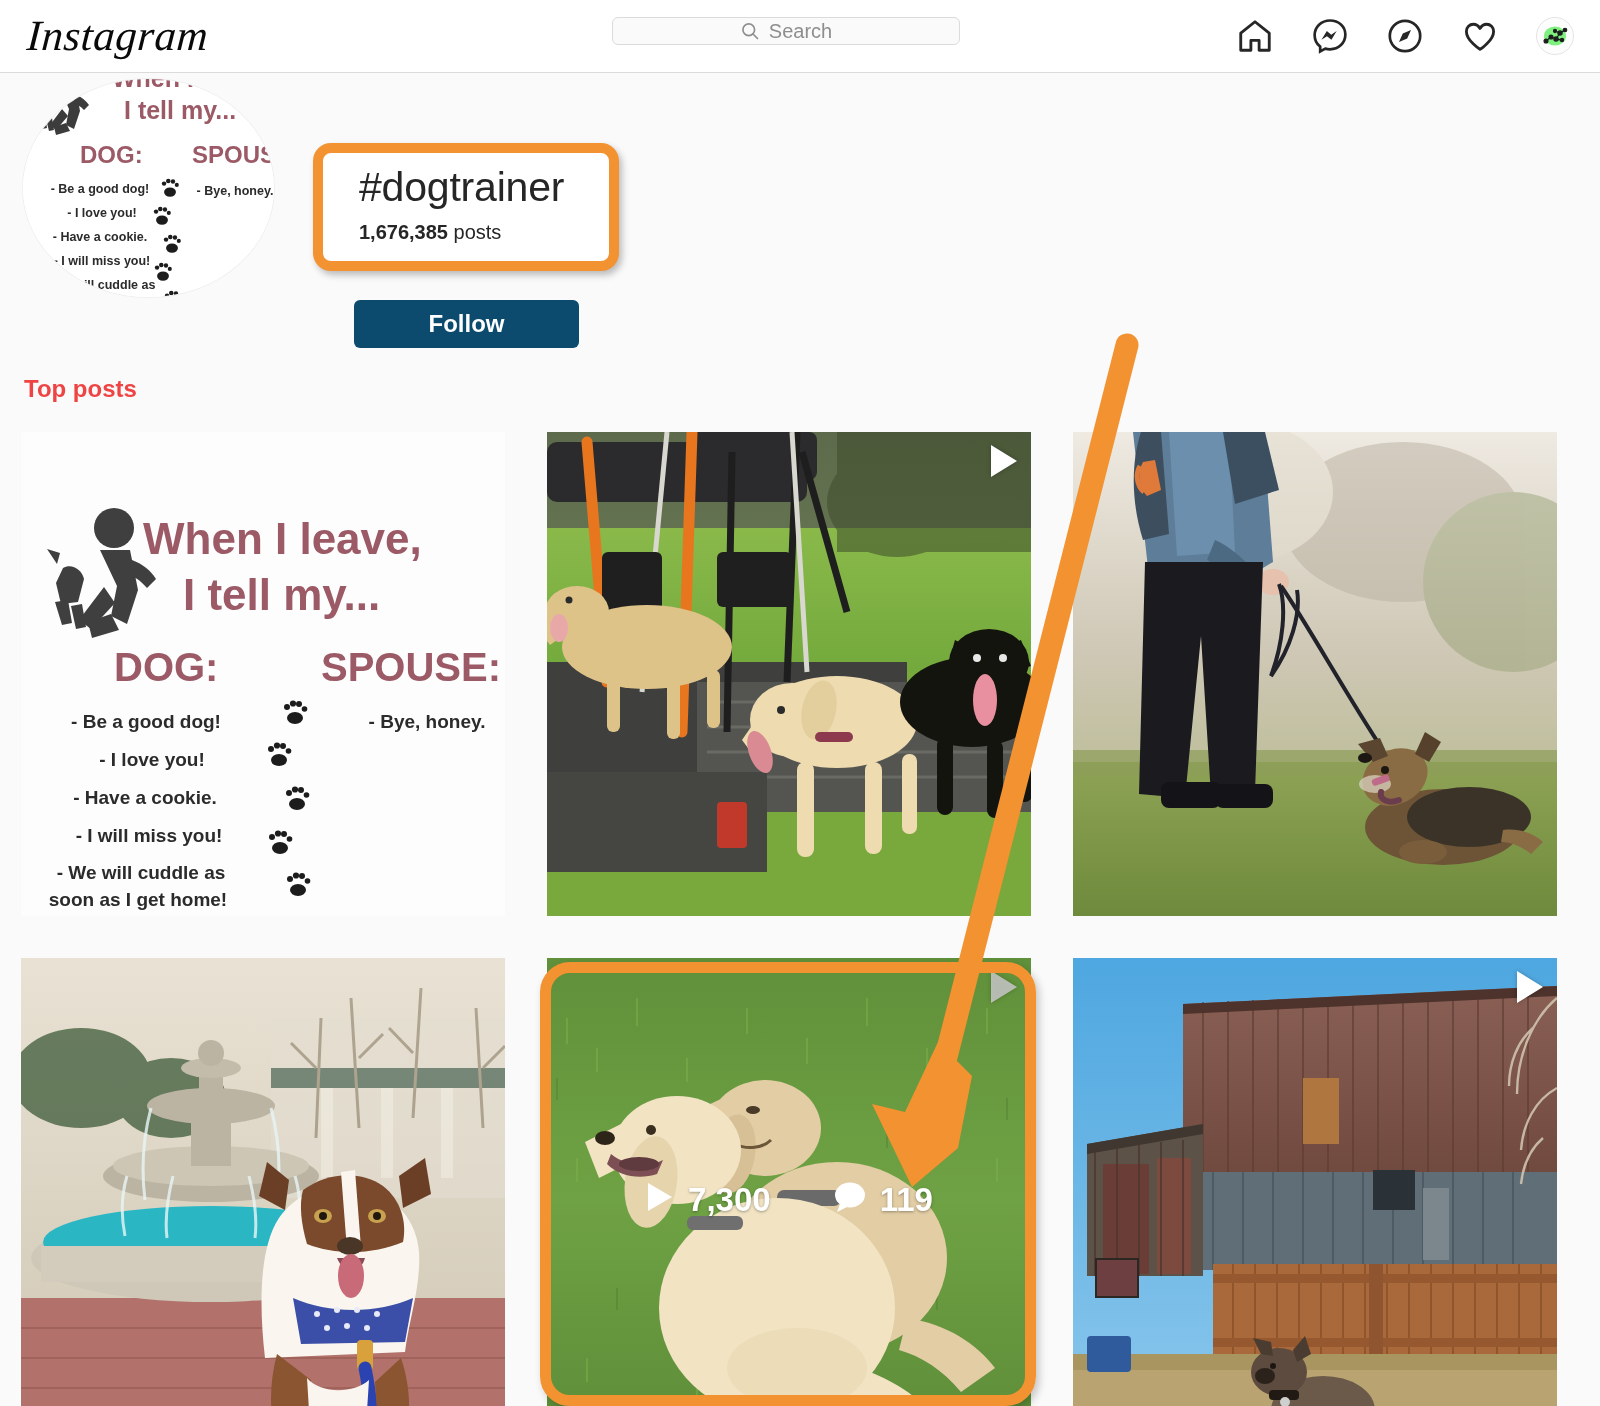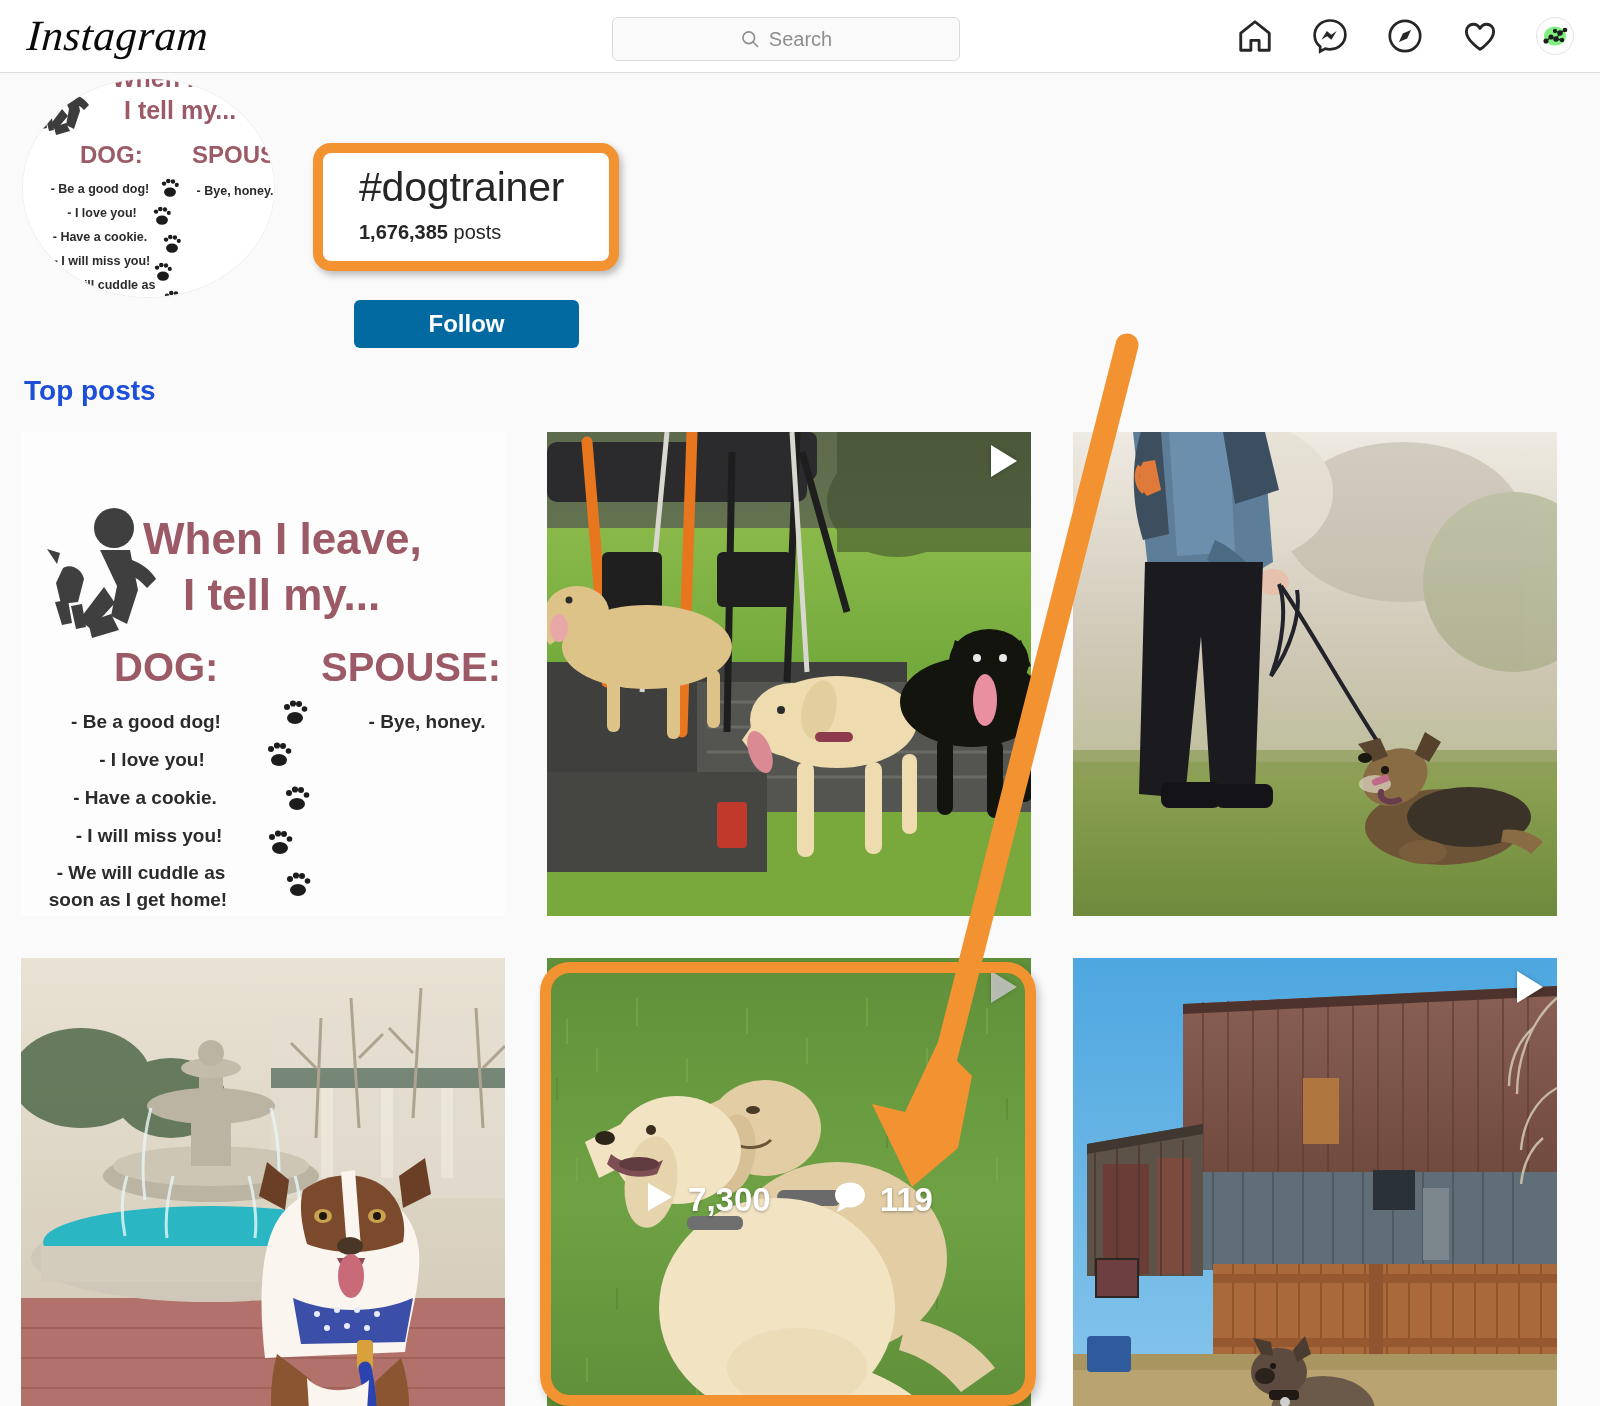--- a/index.html
+++ b/index.html
@@ -20,21 +20,21 @@
   }
   .logo {
     position: absolute; left: 27px; top: 11px;
     font-family: "Liberation Serif", serif;
     font-size: 43px; font-style: italic; font-weight: 400;
     color: #0a0a0a; letter-spacing: 0.5px;
     transform: skewX(-4deg);
   }
   .searchbox {
     position: absolute; left: 612px; top: 17px;
-    width: 348px; height: 44px;
+    width: 348px; height: 28px;
     background: #fafafa; border: 1px solid #dbdbdb; border-radius: 6px;
     display: flex; align-items: center; justify-content: center; gap: 9px;
   }
   .search-placeholder { font-size: 20px; color: #8e8e8e; }
   .nav-icons {
     position: absolute; right: 22px; top: 13px;
     display: flex; align-items: center; gap: 29px;
   }
   .nav-icon { width: 46px; height: 46px; display: flex; align-items: center; justify-content: center; cursor: pointer; }
   .avatar-chip {
@@ -59,29 +59,29 @@
     background: #ffffff; border: 10px solid #f39230; border-radius: 18px;
     padding: 10px 0 16px 36px;
     box-shadow: 3px 4px 7px rgba(0,0,0,.26);
   }
   .hash-name { font-size: 41px; font-weight: 400; color: #262626; line-height: 48px; letter-spacing: -0.2px; }
   .hash-count { font-size: 20px; color: #262626; line-height: 34px; margin-top: 4px; }
   .hash-count b { font-weight: 700; }
   .follow-btn {
     position: absolute; left: 354px; top: 227px;
     width: 225px; height: 48px;
-    background: #0369a1; border: none; border-radius: 6px;
+    background: #0c4a6e; border: none; border-radius: 6px;
     color: #ffffff; font-size: 24px; font-weight: 700;
     font-family: "Liberation Sans", sans-serif; cursor: pointer;
   }
 
   
   .section-label {
     position: absolute; left: 24px; top: 375px;
-    font-size: 28px; font-weight: 700; color: #1d4ed8;
+    font-size: 24px; font-weight: 700; color: #ef4444;
   }
   .grid {
     position: absolute; left: 21px; top: 432px;
     width: 1530px;
     display: grid; grid-template-columns: repeat(3, 484px);
     column-gap: 42px; row-gap: 42px;
   }
   .cell { position: relative; width: 484px; height: 484px; overflow: hidden; background: #efefef; }
   .cell img, .cell svg.photo { display: block; width: 100%; height: 100%; }
   .play-badge {

